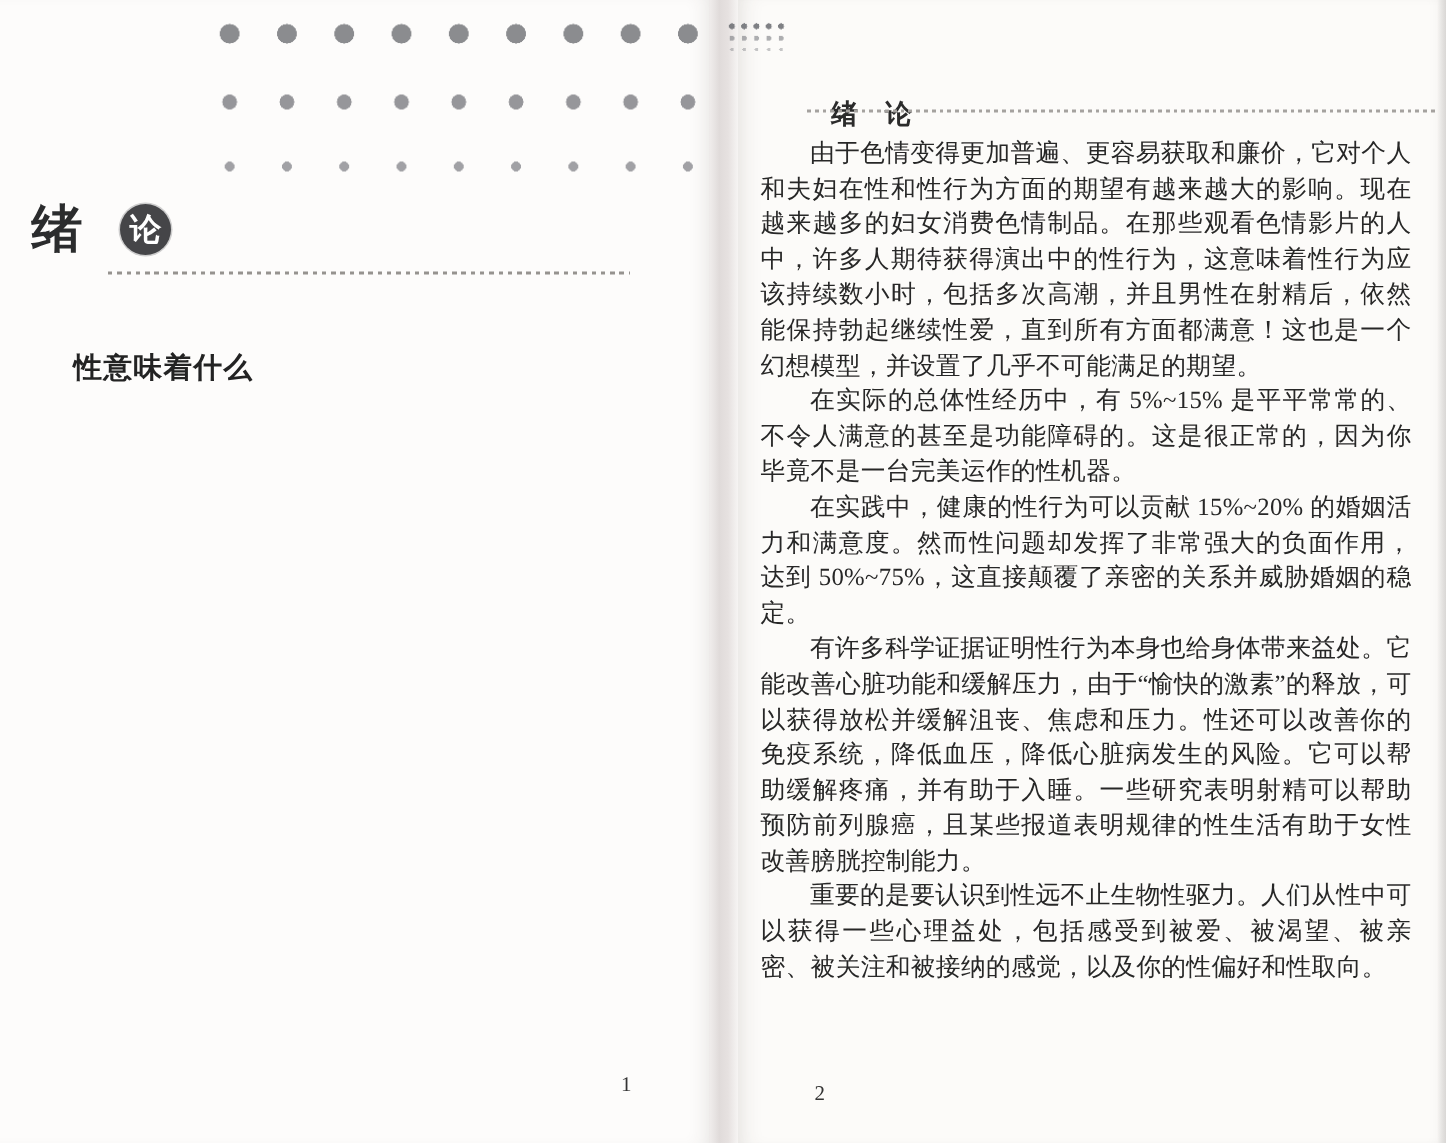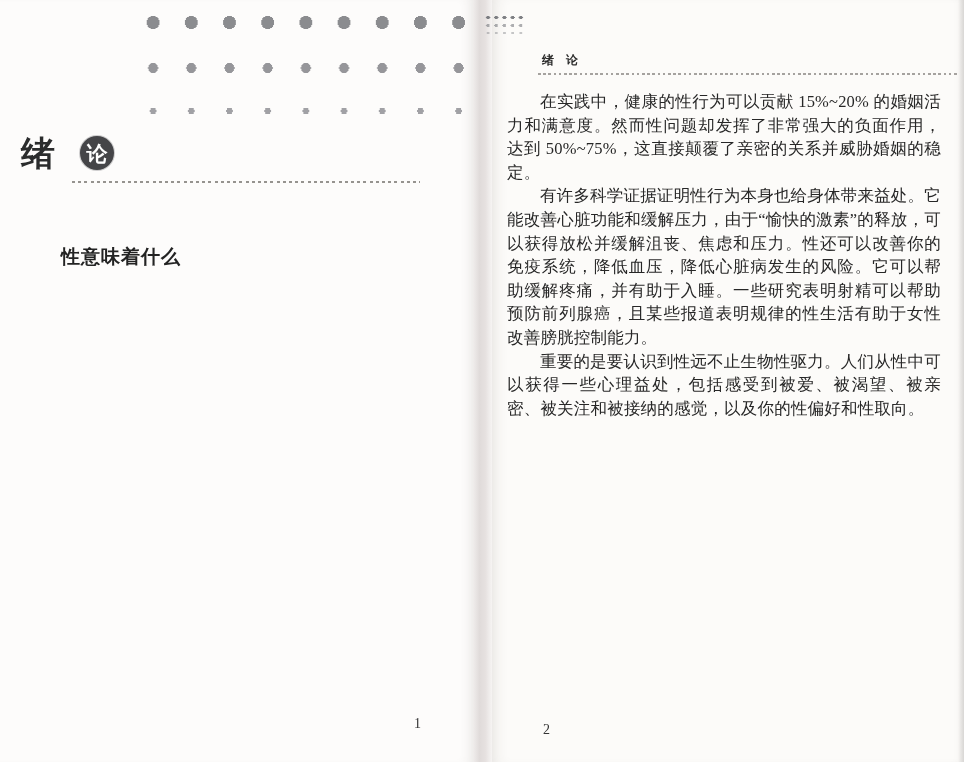--- a/index.html
+++ b/index.html
@@ -63,40 +63,40 @@
     display:flex;align-items:center;justify-content:center;
     box-shadow:0 0 0 1px rgba(69,69,72,.25);
   }
   .chapter-badge span{color:#fff;font-size:21px;font-weight:bold;line-height:1;}
   .title-rule{
     position:absolute;left:72px;top:181px;width:348px;height:2px;
     background:repeating-linear-gradient(90deg,#96938f 0 3px,rgba(150,147,143,0) 3px 6.2px);
   }
 
   .section-heading{
-    position:absolute;left:49px;top:232px;margin:12px;
+    position:absolute;left:49px;top:232px;margin:0;
     font-family:"Liberation Sans", sans-serif;
     font-size:19px;font-weight:bold;color:#232323;letter-spacing:1px;
   }
 
   .body-block{position:absolute;}
   .body-left{left:30px;top:271px;width:427px;}
   .body-right{left:15px;top:90px;width:434px;}
   .body-block p{
     margin:0;text-indent:2em;
     font-size:16.5px;line-height:23.6px;color:#272727;
     text-align:justify;text-justify:inter-character;
     letter-spacing:.2px;
   }
 
   
   .running-header{
-    position:absolute;left:46px;top:48px;margin:4px;
+    position:absolute;left:46px;top:48px;margin:16px;
     font-family:"Liberation Sans", sans-serif;
-    font-size:12px;font-weight:bold;color:#2b2b2b;
+    font-size:18px;font-weight:bold;color:#2b2b2b;
   }
   .header-rule{
     position:absolute;left:46px;top:73px;width:420px;height:1.6px;
     background:repeating-linear-gradient(90deg,#a5a29f 0 2.6px,rgba(165,162,159,0) 2.6px 5.2px);
   }
 
   .pagenum{
     position:absolute;font-size:14px;color:#343434;
     font-family:"Liberation Serif", serif;
   }
@@ -129,20 +129,22 @@
     <div class="pagenum pagenum-left">1</div>
   </div>
 
   <div class="gutter"></div>
 
   <div class="page page-right">
     <h3 class="running-header">绪　论</h3>
     <div class="header-rule"></div>
 
     <div class="body-block body-right">
+      <p>由于色情变得更加普遍、更容易获取和廉价，它对个人和夫妇在性和性行为方面的期望有越来越大的影响。现在越来越多的妇女消费色情制品。在那些观看色情影片的人中，许多人期待获得演出中的性行为，这意味着性行为应该持续数小时，包括多次高潮，并且男性在射精后，依然能保持勃起继续性爱，直到所有方面都满意！这也是一个幻想模型，并设置了几乎不可能满足的期望。</p>
+      <p>在实际的总体性经历中，有 5%~15% 是平平常常的、不令人满意的甚至是功能障碍的。这是很正常的，因为你毕竟不是一台完美运作的性机器。</p>
       <p>在实践中，健康的性行为可以贡献 15%~20% 的婚姻活力和满意度。然而性问题却发挥了非常强大的负面作用，达到 50%~75%，这直接颠覆了亲密的关系并威胁婚姻的稳定。</p>
       <p>有许多科学证据证明性行为本身也给身体带来益处。它能改善心脏功能和缓解压力，由于“愉快的激素”的释放，可以获得放松并缓解沮丧、焦虑和压力。性还可以改善你的免疫系统，降低血压，降低心脏病发生的风险。它可以帮助缓解疼痛，并有助于入睡。一些研究表明射精可以帮助预防前列腺癌，且某些报道表明规律的性生活有助于女性改善膀胱控制能力。</p>
       <p>重要的是要认识到性远不止生物性驱力。人们从性中可以获得一些心理益处，包括感受到被爱、被渴望、被亲密、被关注和被接纳的感觉，以及你的性偏好和性取向。</p>
     </div>
 
     <div class="pagenum pagenum-right">2</div>
   </div>
 
   <div class="cdr cd1"></div>
   <div class="cdr cd2"></div>

